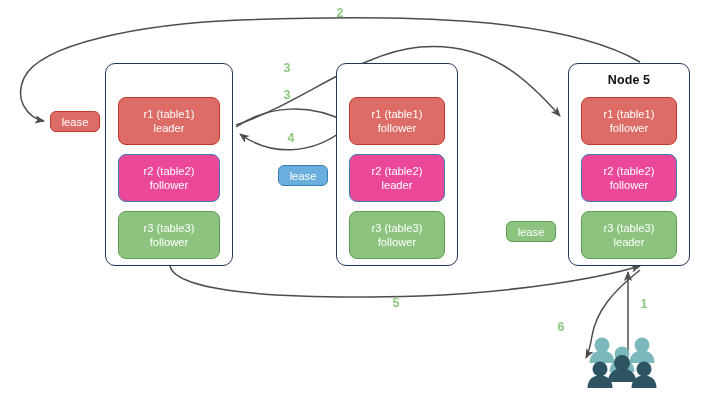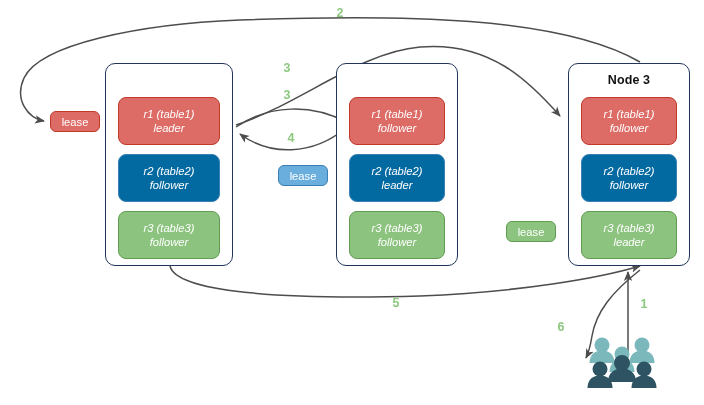--- a/index.html
+++ b/index.html
@@ -49,24 +49,23 @@
     border-radius: 8px;
     box-sizing: border-box;
     display: flex;
     flex-direction: column;
     align-items: center;
     justify-content: center;
     color: #ffffff;
     font-size: 11.2px;
     line-height: 14px;
     text-align: center;
-    font-style: italic;
   }
   .replica.r1 { background: #dd6b66; border: 1.4px solid #c0392b; }
-  .replica.r2 { background: #0369a1; border: 1.4px solid #3a7fb5; }
+  .replica.r2 { background: #ec4899; border: 1.4px solid #3a7fb5; }
   .replica.r3 { background: #8cc47f; border: 1.4px solid #5f9c51; }
 
   .lease {
     position: absolute;
     border-radius: 6px;
     box-sizing: border-box;
     display: flex;
     align-items: center;
     justify-content: center;
     color: #ffffff;
@@ -158,21 +157,21 @@
       <span>r2 (table2)</span>
       <span>leader</span>
     </div>
     <div class="replica r3" style="top:147px;">
       <span>r3 (table3)</span>
       <span>follower</span>
     </div>
   </div>
 
   <div class="node-box" style="left:568px; top:63px; width:122px; height:203px;">
-    <div class="node-title">Node 3</div>
+    <div class="node-title">Node 5</div>
     <div class="replica r1" style="top:33px;">
       <span>r1 (table1)</span>
       <span>follower</span>
     </div>
     <div class="replica r2" style="top:90px;">
       <span>r2 (table2)</span>
       <span>follower</span>
     </div>
     <div class="replica r3" style="top:147px;">
       <span>r3 (table3)</span>

